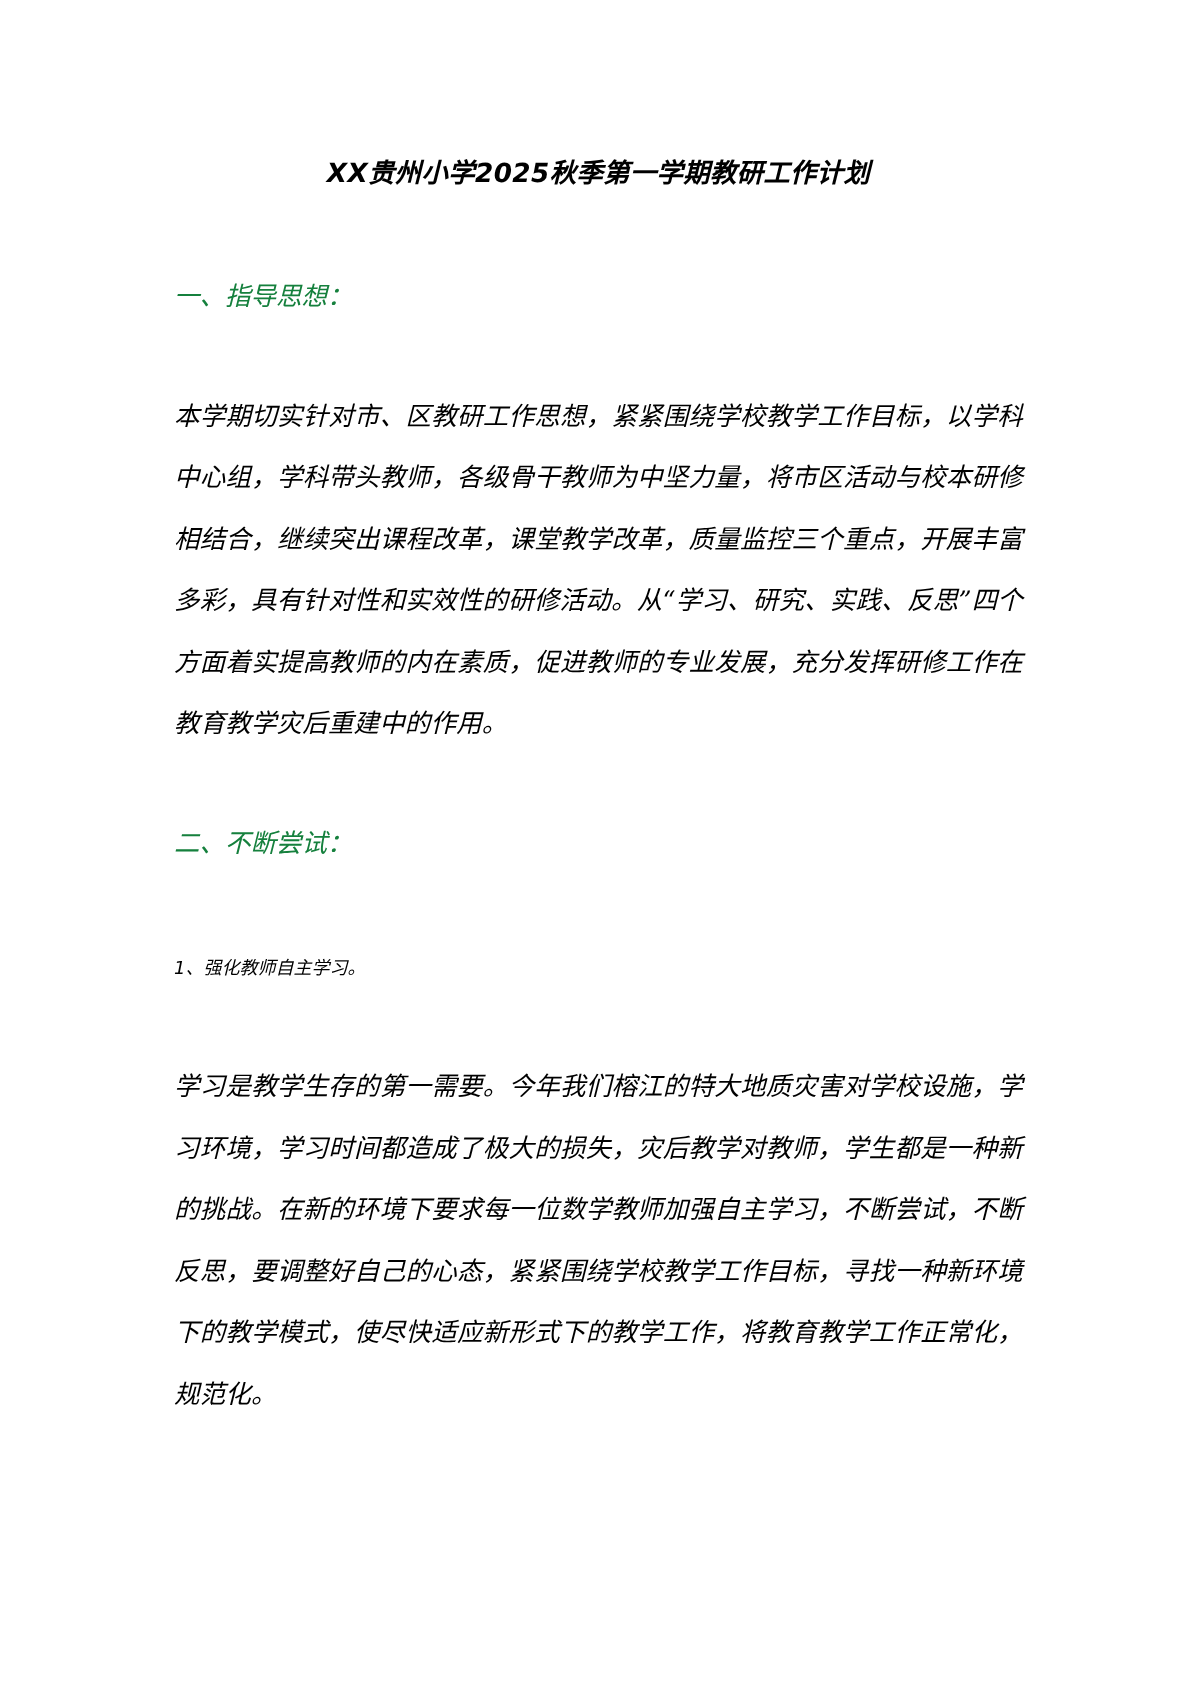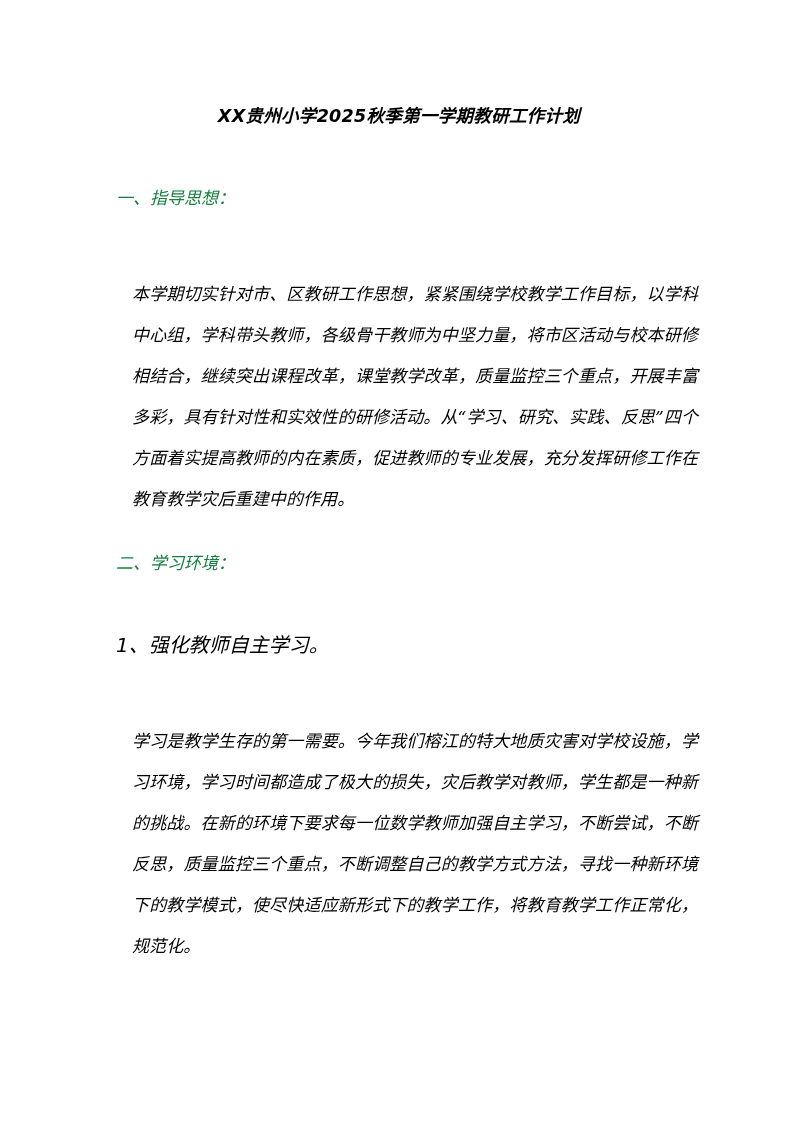--- a/index.html
+++ b/index.html
@@ -66,33 +66,33 @@
     white-space: nowrap;
   }
 
   
   .list-item {
     position: absolute;
     left: 0;
     width: 566px;
     margin: 0;
     font-family: "DejaVu Sans", "Liberation Sans", sans-serif;
-    font-size: 20px;
+    font-size: 12px;
     line-height: 40px;
     font-weight: normal;
     color: #000000;
     white-space: nowrap;
   }
 
   
   .body-para {
     position: absolute;
     left: 0;
     width: 566px;
-    margin: 16px;
+    margin: 0;
     font-family: "DejaVu Serif", "Liberation Serif", serif;
     font-size: 17px;
     line-height: 41px;
     font-weight: normal;
     color: #000000;
     text-align: justify;
     text-justify: inter-ideograph;
     word-break: break-all;
     letter-spacing: 0.1px;
   }
@@ -109,20 +109,20 @@
 
 <div class="page">
   <div class="content">
 
     <h1 class="doc-title">XX贵州小学2025秋季第一学期教研工作计划</h1>
 
     <h2 class="section-heading pos-h1">一、指导思想：</h2>
 
     <p class="body-para pos-p1">本学期切实针对市、区教研工作思想，紧紧围绕学校教学工作目标，以学科中心组，学科带头教师，各级骨干教师为中坚力量，将市区活动与校本研修相结合，继续突出课程改革，课堂教学改革，质量监控三个重点，开展丰富多彩，具有针对性和实效性的研修活动。从“学习、研究、实践、反思”四个方面着实提高教师的内在素质，促进教师的专业发展，充分发挥研修工作在教育教学灾后重建中的作用。</p>
 
-    <h2 class="section-heading pos-h2">二、学习环境：</h2>
+    <h2 class="section-heading pos-h2">二、不断尝试：</h2>
 
     <p class="list-item pos-li1">1、强化教师自主学习。</p>
 
-    <p class="body-para pos-p2">学习是教学生存的第一需要。今年我们榕江的特大地质灾害对学校设施，学习环境，学习时间都造成了极大的损失，灾后教学对教师，学生都是一种新的挑战。在新的环境下要求每一位数学教师加强自主学习，不断尝试，不断反思，质量监控三个重点，不断调整自己的教学方式方法，寻找一种新环境下的教学模式，使尽快适应新形式下的教学工作，将教育教学工作正常化，规范化。</p>
+    <p class="body-para pos-p2">学习是教学生存的第一需要。今年我们榕江的特大地质灾害对学校设施，学习环境，学习时间都造成了极大的损失，灾后教学对教师，学生都是一种新的挑战。在新的环境下要求每一位数学教师加强自主学习，不断尝试，不断反思，要调整好自己的心态，紧紧围绕学校教学工作目标，寻找一种新环境下的教学模式，使尽快适应新形式下的教学工作，将教育教学工作正常化，规范化。</p>
 
   </div>
 </div>
 
 </body></html>

